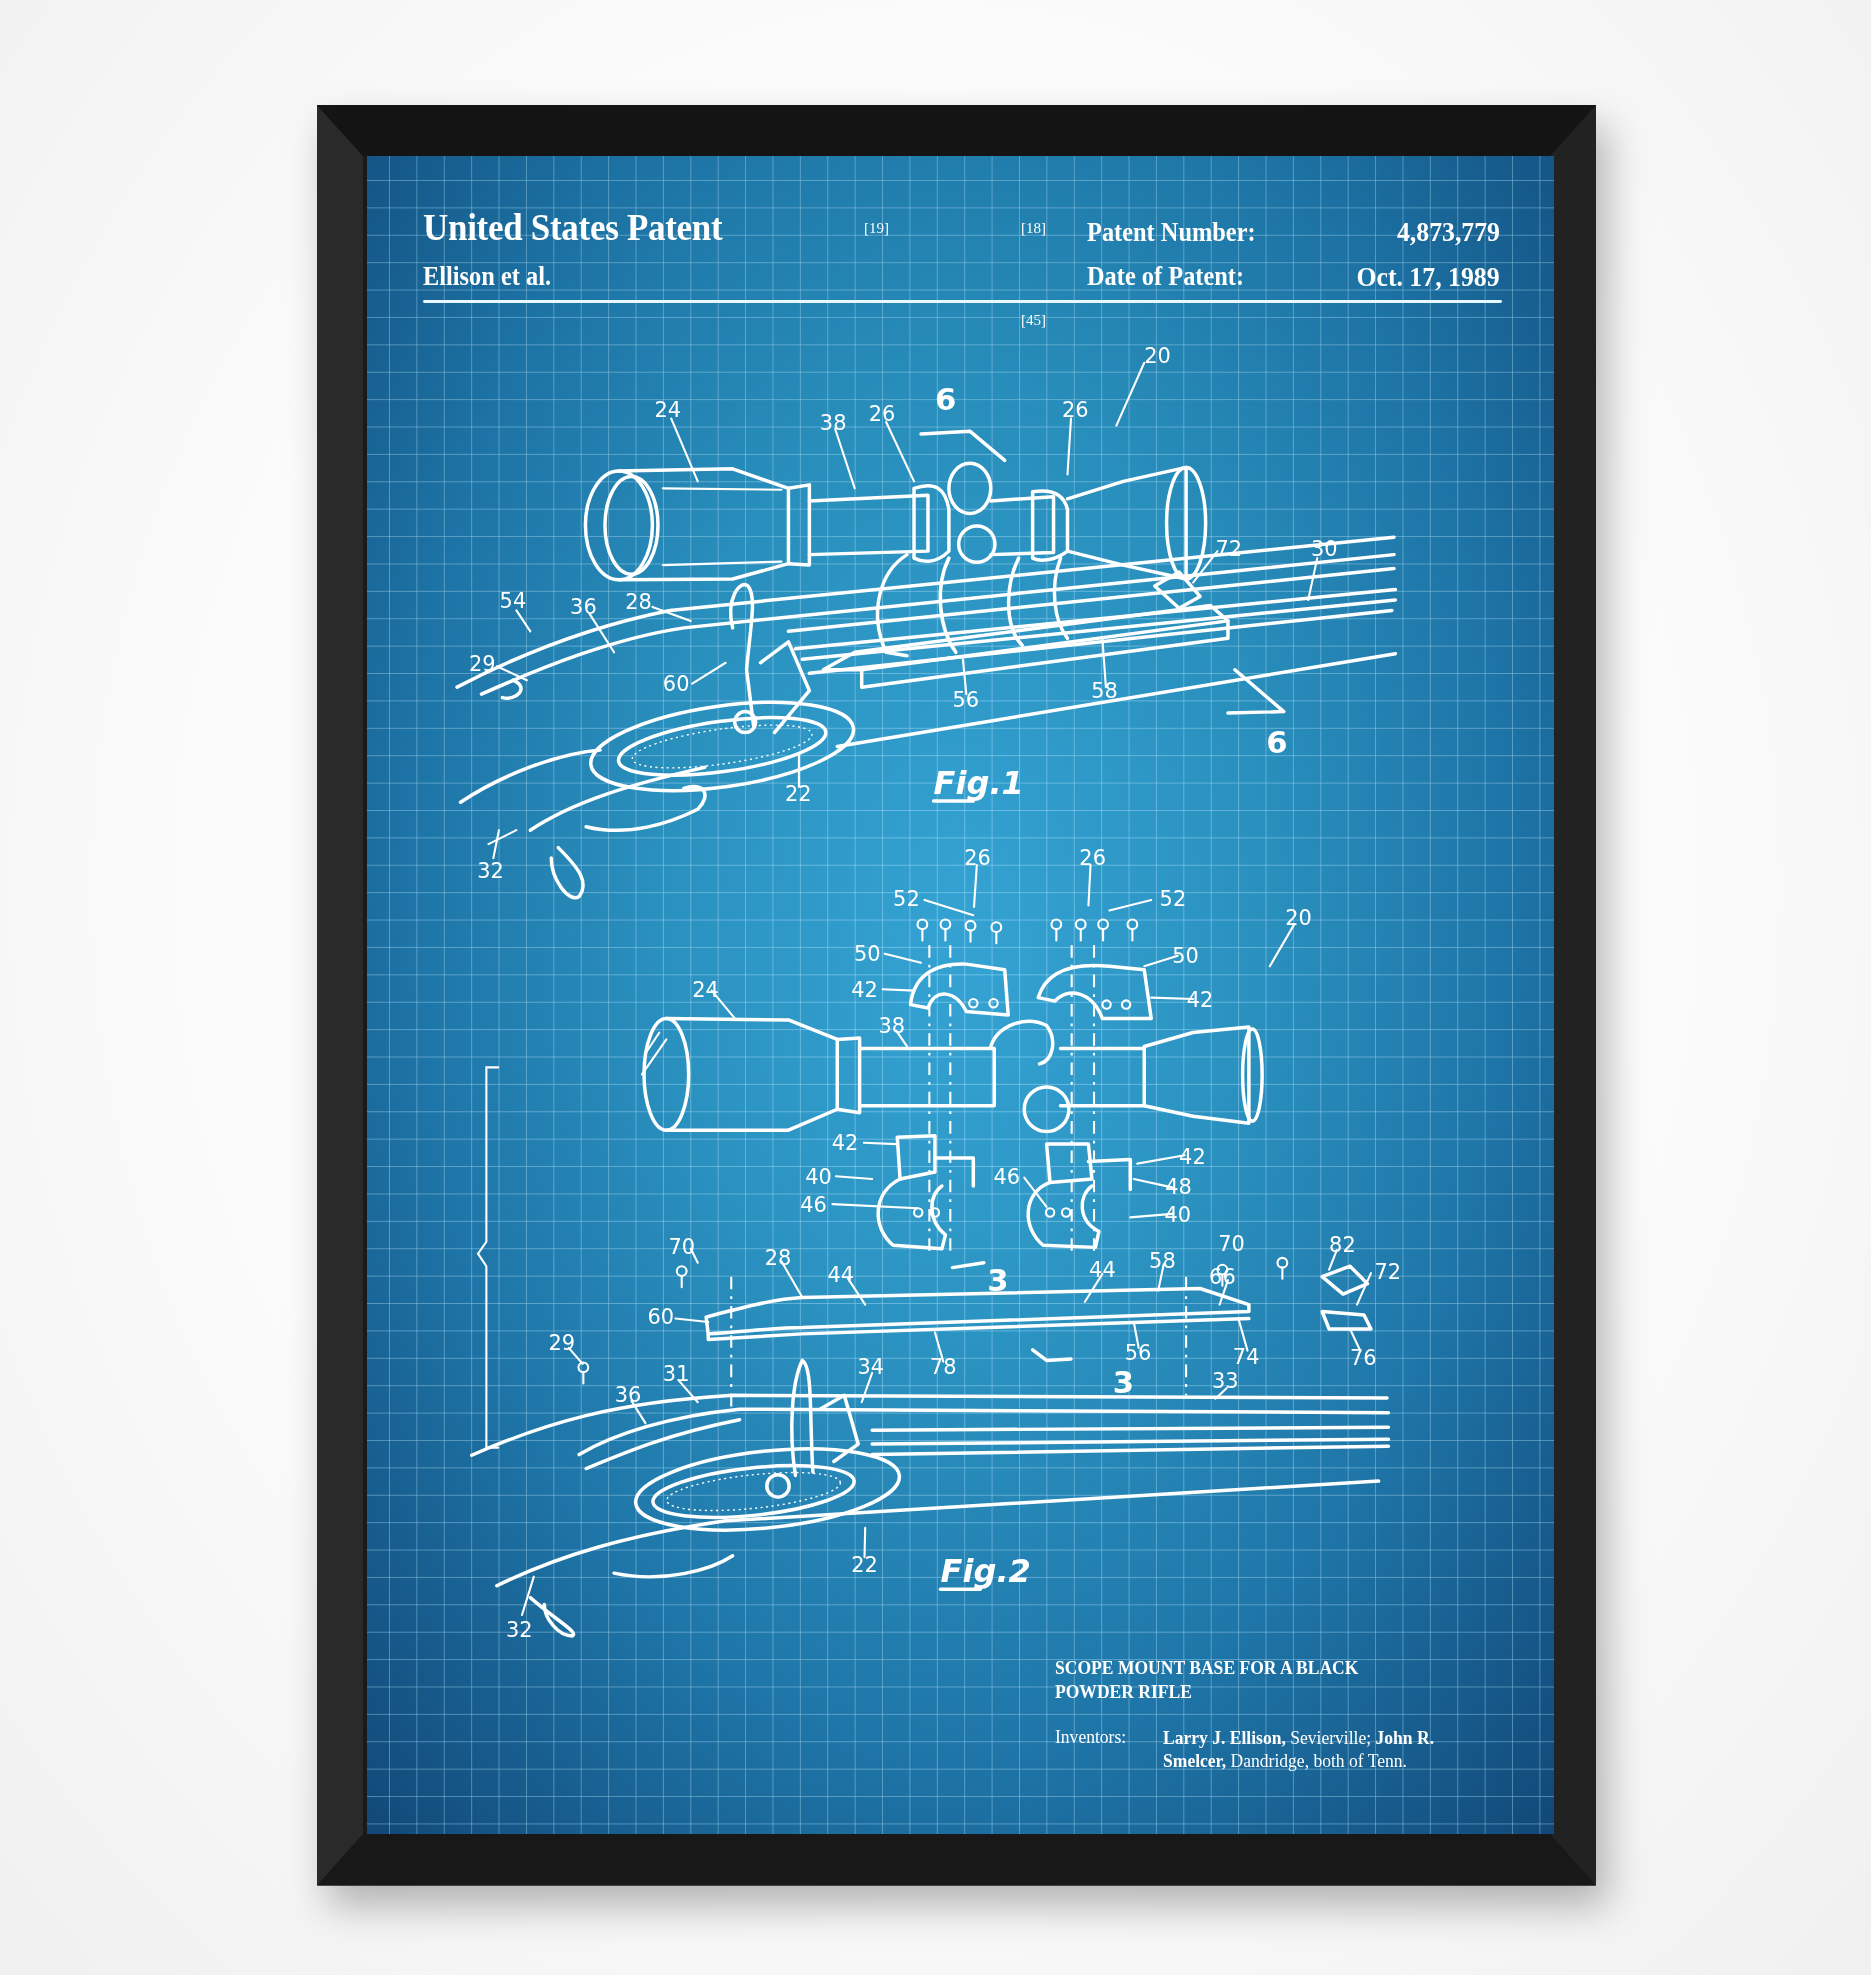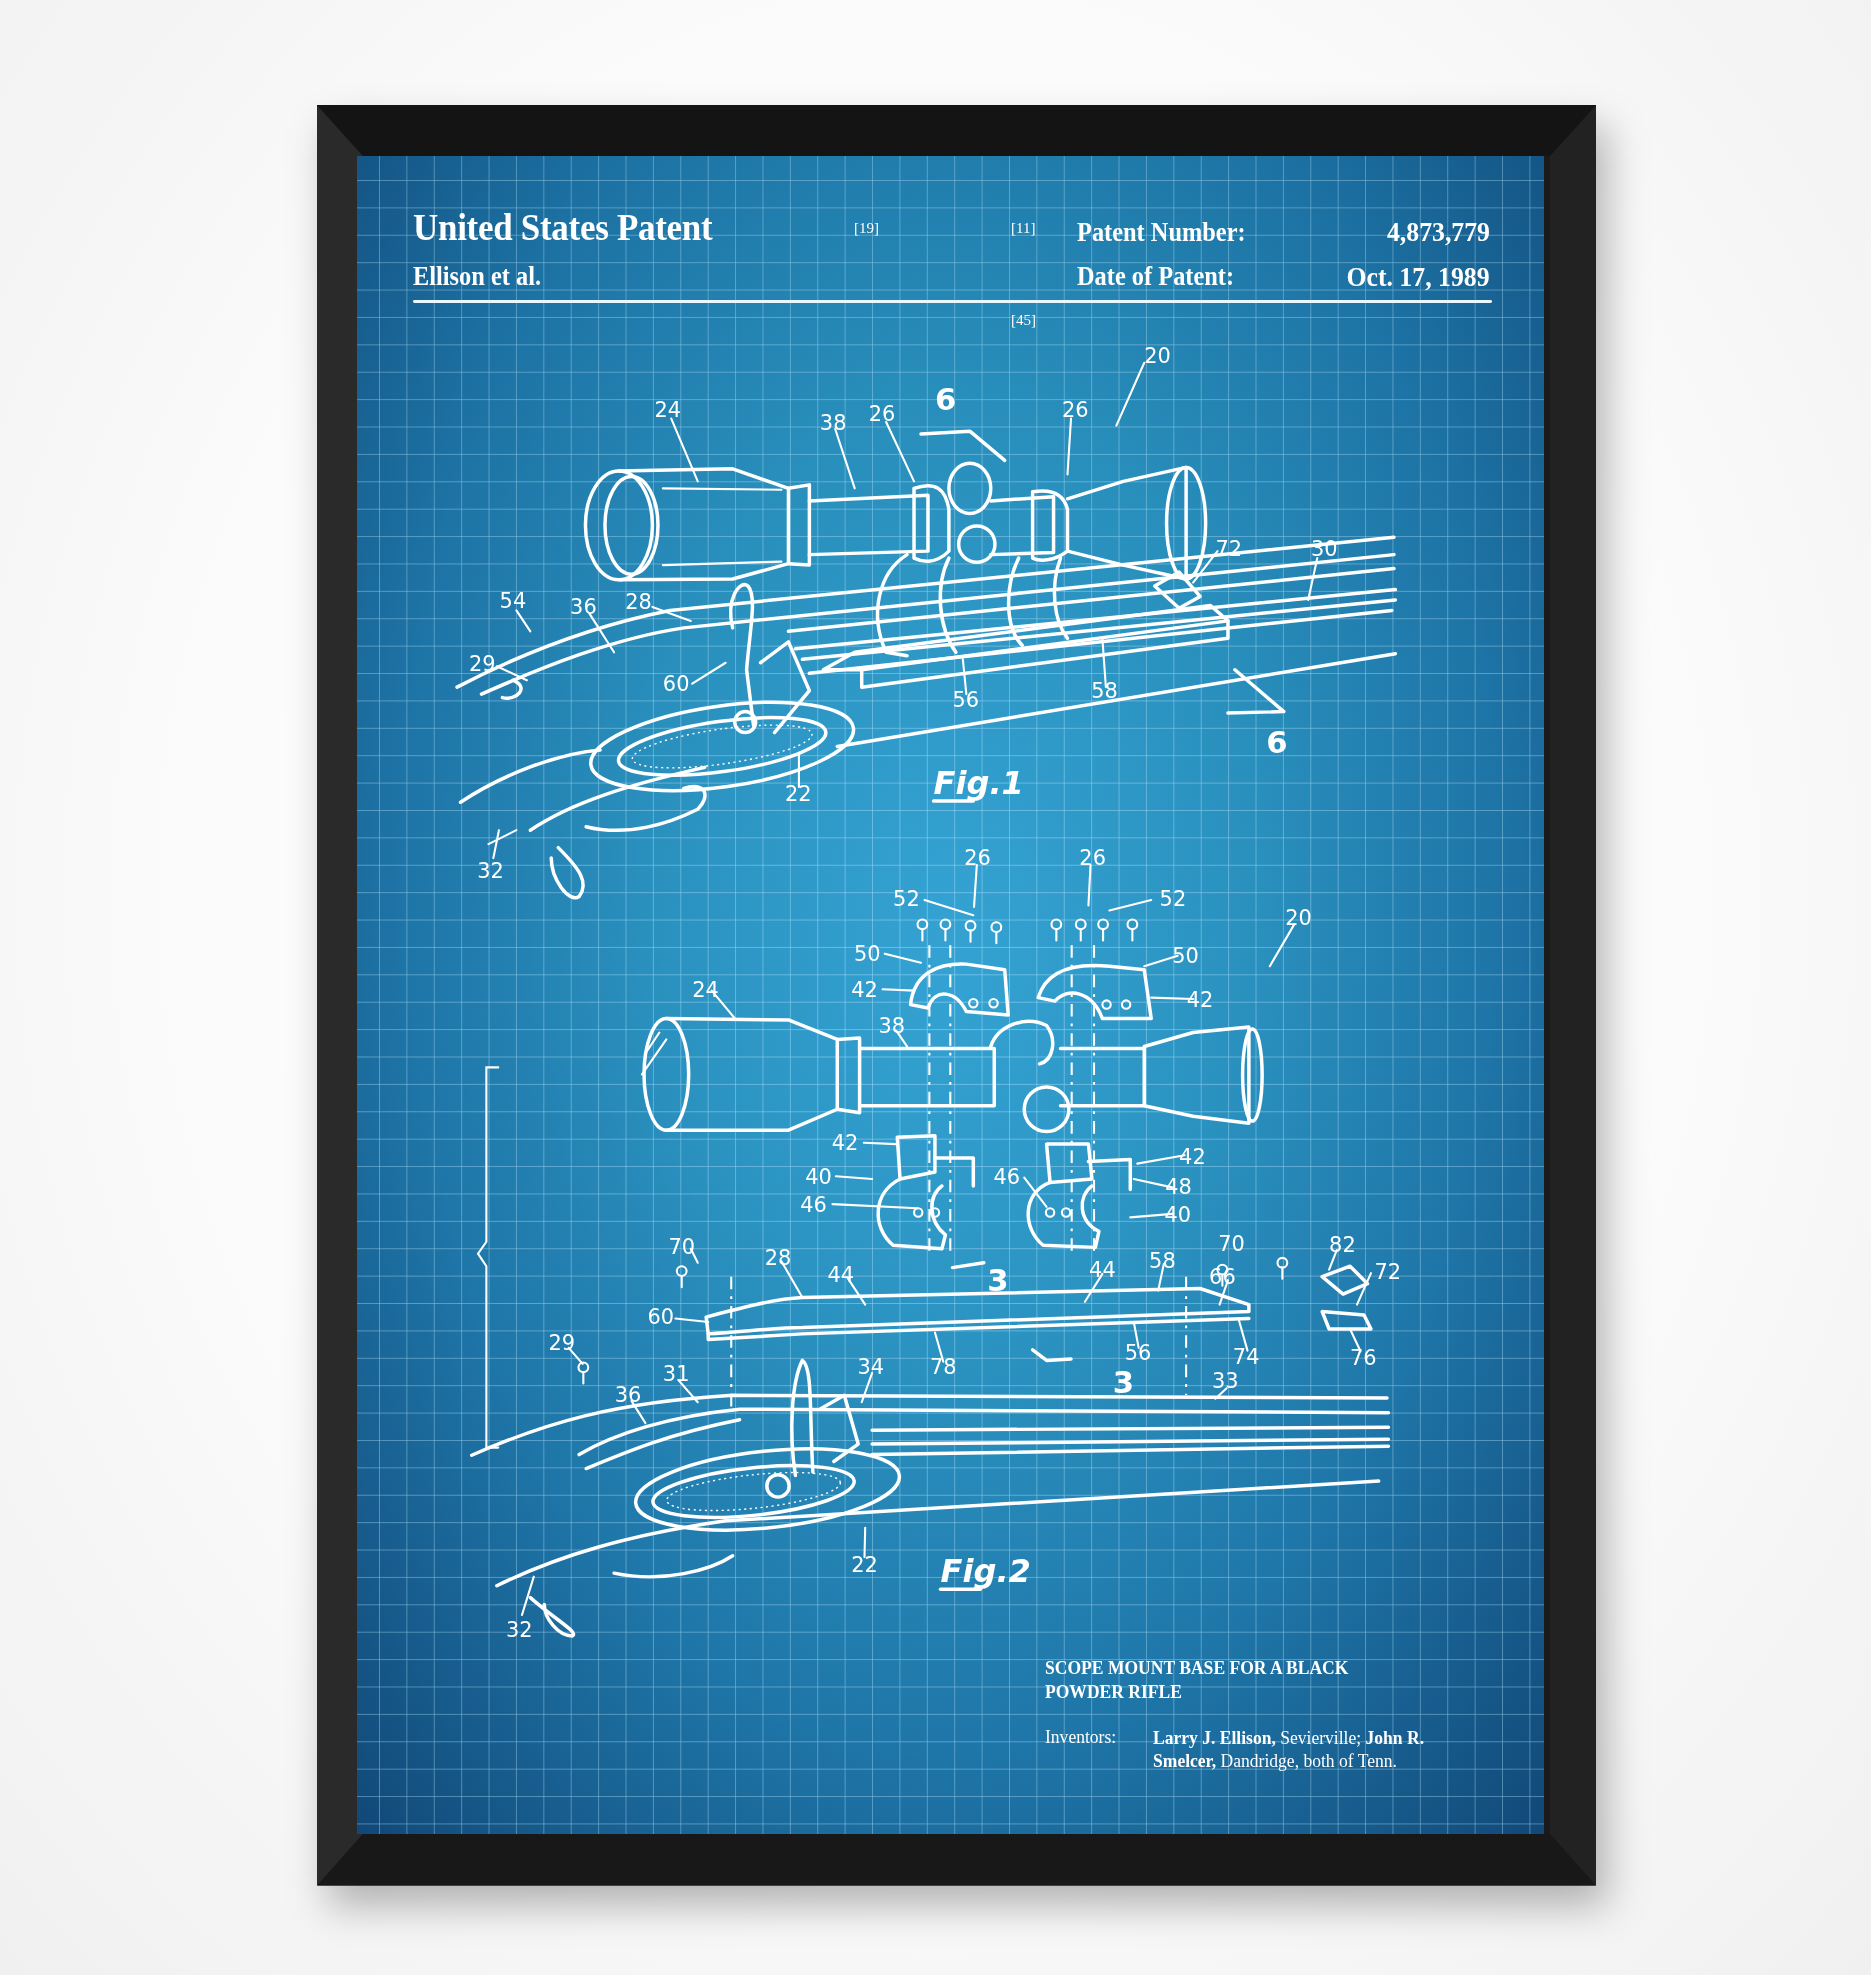--- a/index.html
+++ b/index.html
@@ -11,21 +11,21 @@
   .shadow {
     position:absolute; left:328px; top:126px; width:1279px; height:1780px;
     background: rgba(0,0,0,0.28); filter: blur(19.5px);
   }
   .frame {
     position:absolute; left:317px; top:105px; width:1279px; height:1780px;
     background:#1a1a1a;
   }
   .frame-bevel { position:absolute; inset:0; }
   .paper {
-    position:absolute; left:357px; top:156px; width:1187px; height:1678px;
+    position:absolute; left:367px; top:156px; width:1187px; height:1678px;
     overflow:hidden;
     background:
       radial-gradient(ellipse at 50% 42%, #2a9fd2 0%, #2596c8 35%, #1d7fb8 65%, #14558d 100%);
   }
   .grid {
     position:absolute; inset:0;
     background-image:
       linear-gradient(to right, rgba(150,215,250,0.55) 0, rgba(150,215,250,0.55) 1.4px, transparent 1.4px),
       linear-gradient(to bottom, rgba(150,215,250,0.55) 0, rgba(150,215,250,0.55) 1.4px, transparent 1.4px);
     background-size: 27.4px 27.4px;
@@ -77,21 +77,21 @@
   </svg>
 </div>
 
 <div class="paper">
   <div class="grid"></div>
   <div class="noise"></div>
 
   <div class="hdr hdr-title">United States Patent</div>
   <div class="hdr hdr-code code19">[19]</div>
   <div class="hdr hdr-assignee">Ellison et al.</div>
-  <div class="hdr hdr-code code11">[11]</div>
+  <div class="hdr hdr-code code11">[18]</div>
   <div class="hdr lbl-num">Patent Number:</div>
   <div class="hdr val-num">4,873,779</div>
   <div class="hdr hdr-code code45">[45]</div>
   <div class="hdr lbl-date">Date of Patent:</div>
   <div class="hdr val-date">Oct. 17, 1989</div>
   <div class="hdr-rule"></div>
 
   <div class="foot foot-title">
     <div>SCOPE MOUNT BASE FOR A BLACK</div>
     <div>POWDER RIFLE</div>

